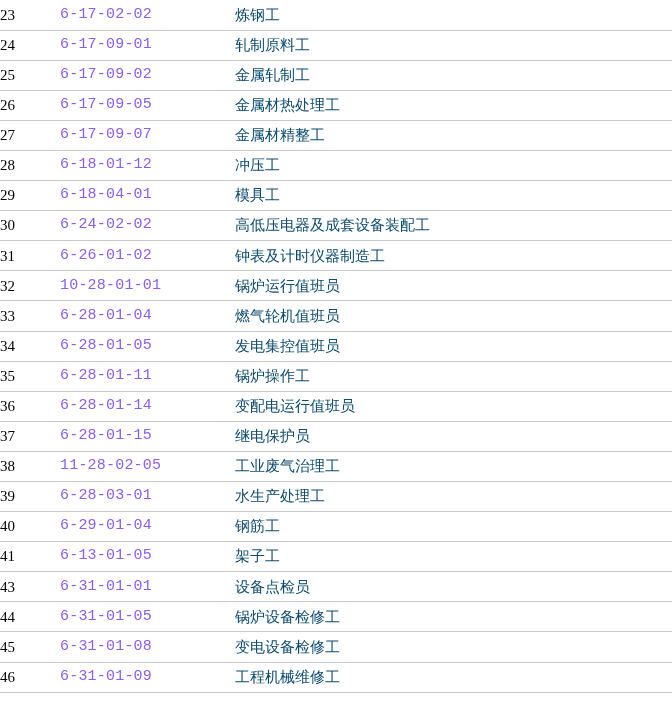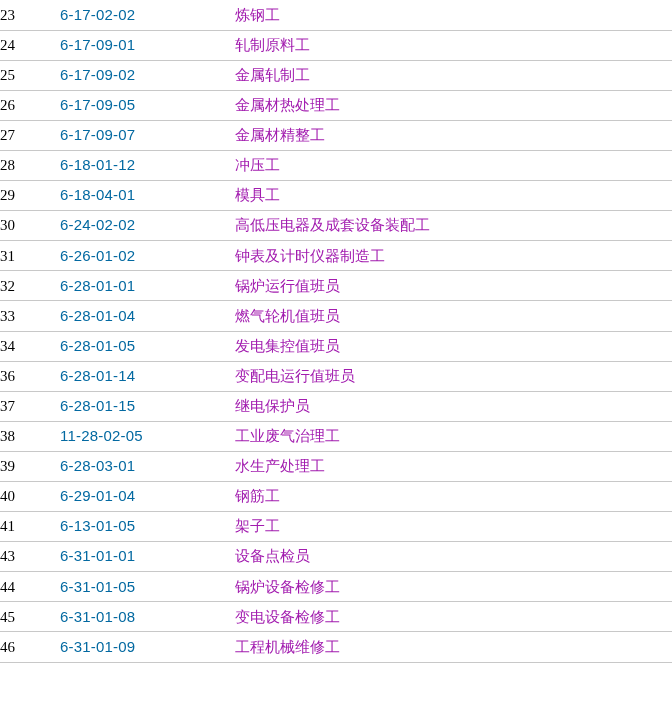--- a/index.html
+++ b/index.html
@@ -41,29 +41,29 @@
     width: 60px;
     padding-left: 26px;
     font-size: 16px;
     color: #000;
     font-family: "Liberation Serif", "DejaVu Serif", serif;
   }
   td.col-code {
     width: 175px;
     padding-left: 6px;
     font-size: 16px;
-    color: #0369a1;
-    font-family: Liberation Sans, sans-serif;
+    color: #8b5cf6;
+    font-family: Liberation Mono, monospace;
     letter-spacing: 0.2px;
   }
   td.col-name {
     width: 437px;
     padding-left: 6px;
     font-size: 14.5px;
-    color: #a21caf;
+    color: #0c4a6e;
     font-family: "DejaVu Sans", "Liberation Sans", sans-serif;
   }
 </style>
 </head>
 <body>
 
 <div class="sheet">
   <table class="occupation-table">
     <tbody>
       <tr>
@@ -106,32 +106,37 @@
         <td class="col-code">6-24-02-02</td>
         <td class="col-name">高低压电器及成套设备装配工</td>
       </tr>
       <tr>
         <td class="col-index">31</td>
         <td class="col-code">6-26-01-02</td>
         <td class="col-name">钟表及计时仪器制造工</td>
       </tr>
       <tr>
         <td class="col-index">32</td>
-        <td class="col-code">6-28-01-01</td>
+        <td class="col-code">10-28-01-01</td>
         <td class="col-name">锅炉运行值班员</td>
       </tr>
       <tr>
         <td class="col-index">33</td>
         <td class="col-code">6-28-01-04</td>
         <td class="col-name">燃气轮机值班员</td>
       </tr>
       <tr>
         <td class="col-index">34</td>
         <td class="col-code">6-28-01-05</td>
         <td class="col-name">发电集控值班员</td>
+      </tr>
+      <tr>
+        <td class="col-index">35</td>
+        <td class="col-code">6-28-01-11</td>
+        <td class="col-name">锅炉操作工</td>
       </tr>
       <tr>
         <td class="col-index">36</td>
         <td class="col-code">6-28-01-14</td>
         <td class="col-name">变配电运行值班员</td>
       </tr>
       <tr>
         <td class="col-index">37</td>
         <td class="col-code">6-28-01-15</td>
         <td class="col-name">继电保护员</td>

